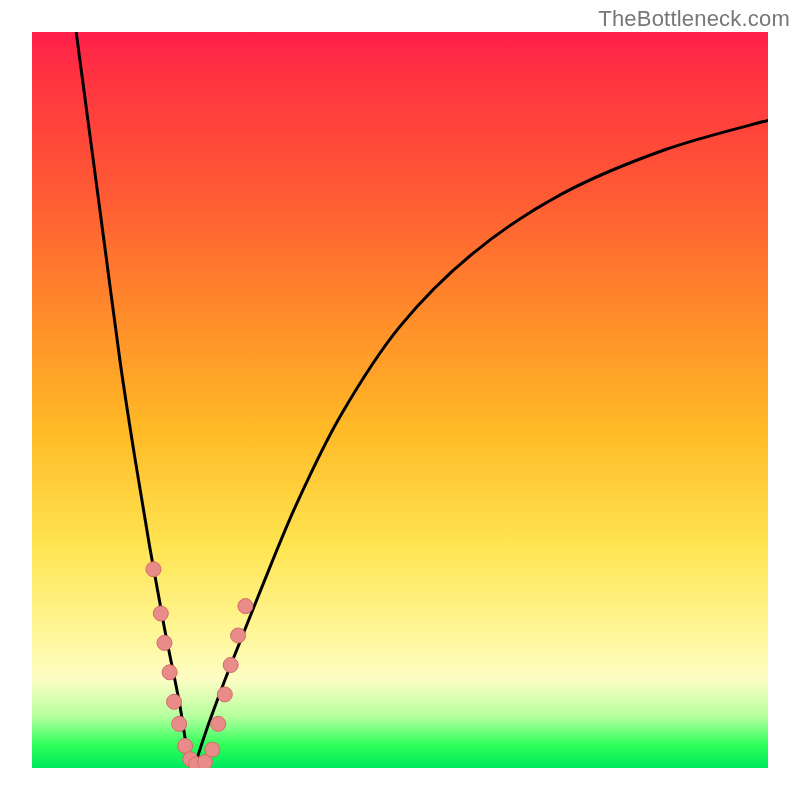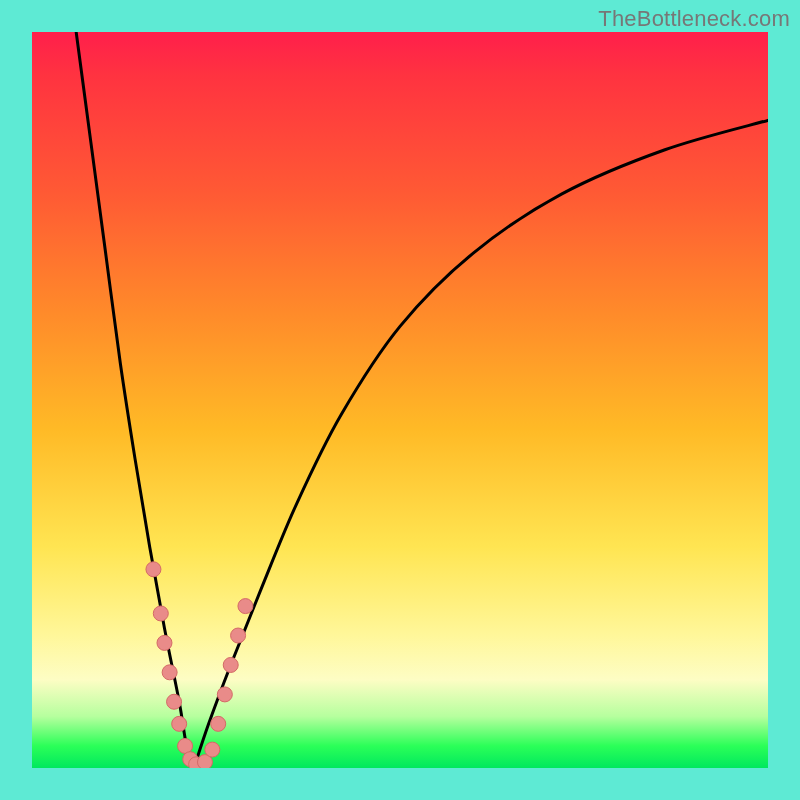--- a/index.html
+++ b/index.html
@@ -10,21 +10,21 @@
     overflow: hidden;
     background: #000;
     font-family: Arial, Helvetica, sans-serif;
   }
   .frame {
     position: absolute;
     top: 0;
     left: 0;
     width: 800px;
     height: 800px;
-    background: #5eead4;
+    background: #ffffff;
   }
   .plot {
     position: absolute;
     top: 32px;
     left: 32px;
     width: 736px;
     height: 736px;
     
     background: linear-gradient(
       to bottom,

